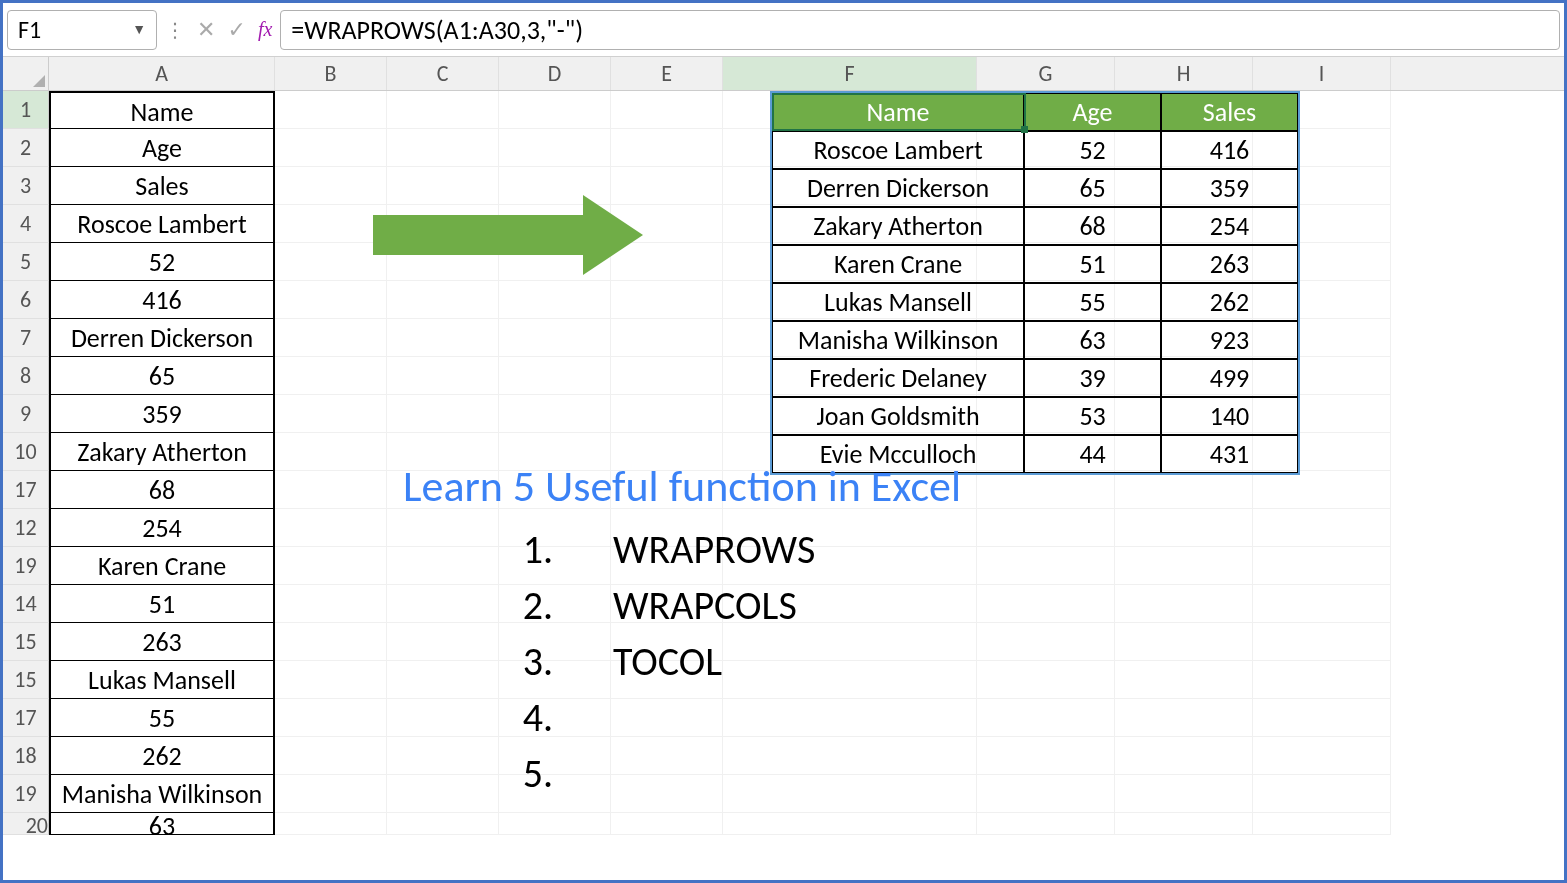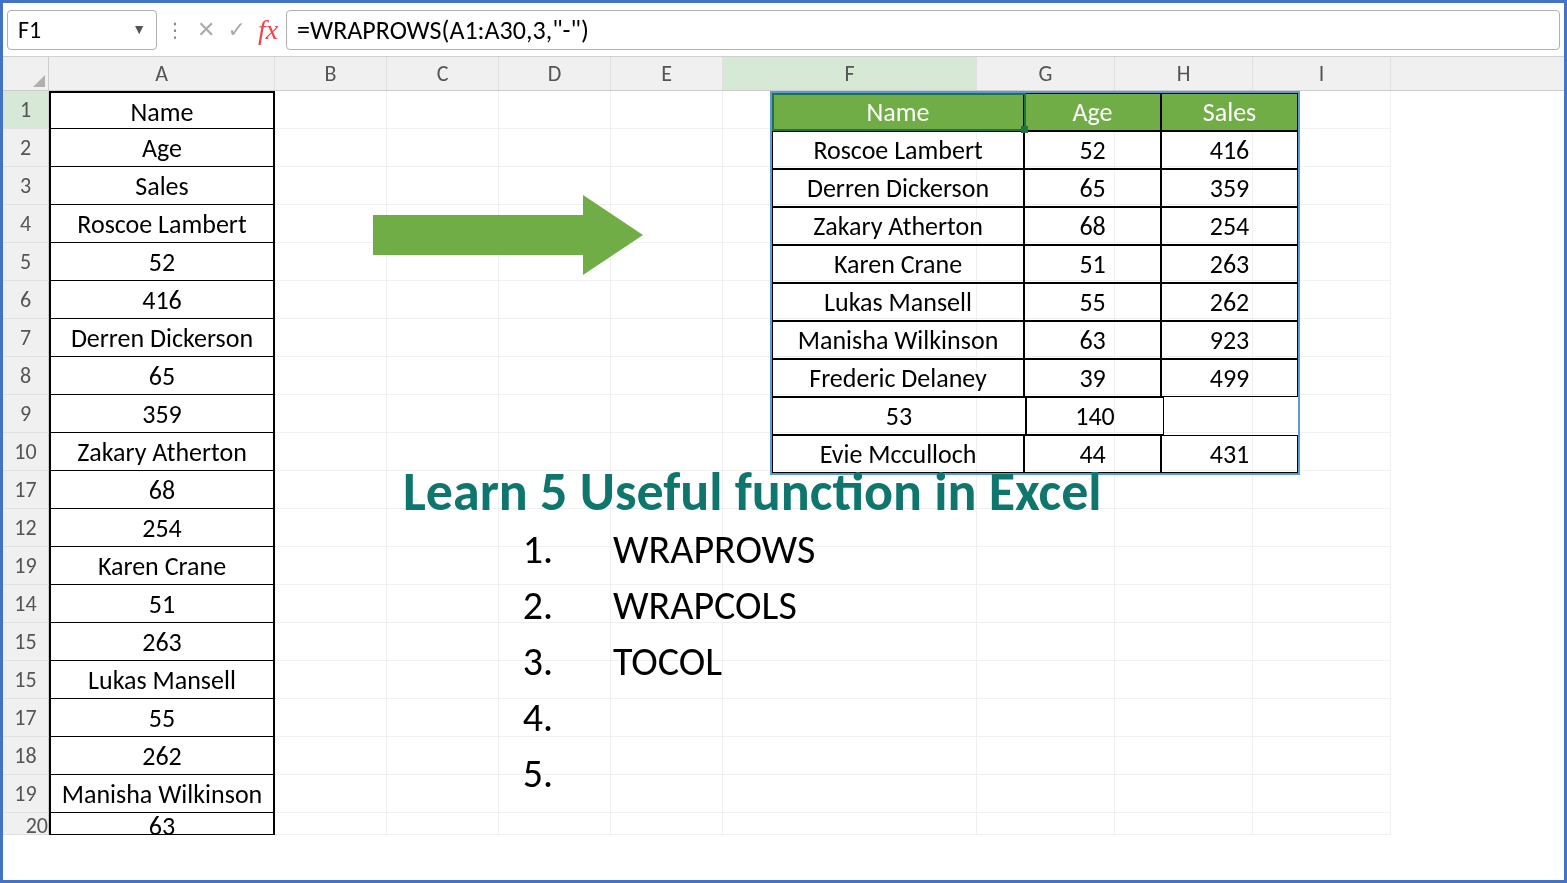--- a/index.html
+++ b/index.html
@@ -42,22 +42,22 @@
     display: flex;
     align-items: center;
     gap: 12px;
     color: #888;
   }
   .fx-tools .vdots { font-size: 20px; }
   .fx-tools .xmark, .fx-tools .check { font-size: 22px; color: #aaa; }
   .fx-label {
     font-style: italic;
     font-family: "Times New Roman", serif;
-    font-size: 28px;
-    color: #ef4444;
+    font-size: 20px;
+    color: #a21caf;
   }
   .formula-input {
     flex: 1;
     height: 40px;
     border: 1px solid #b0b0b0;
     border-radius: 4px;
     font-size: 26px;
     padding: 4px 10px;
     display: flex;
     align-items: center;
@@ -199,23 +199,23 @@
     border-top: 40px solid transparent;
     border-bottom: 40px solid transparent;
     border-left: 60px solid #70AD47;
   }
 
   
   .headline {
     position: absolute;
     left: 400px;
     top: 402px;
-    font-size: 54px;
-    font-weight: bold;
-    color: #0f766e;
+    font-size: 44px;
+    font-weight: normal;
+    color: #3b82f6;
     white-space: nowrap;
   }
   .fnlist {
     position: absolute;
     left: 500px;
     top: 465px;
     font-size: 40px;
     color: #000;
   }
   .fnlist .item { display:flex; gap: 60px; line-height: 1.4; }
@@ -534,20 +534,21 @@
           <div class="oc">Manisha Wilkinson</div>
           <div class="oc">63</div>
           <div class="oc">923</div>
         </div>
         <div class="orow">
           <div class="oc">Frederic Delaney</div>
           <div class="oc">39</div>
           <div class="oc">499</div>
         </div>
         <div class="orow">
+          <div class="oc">Joan Goldsmith</div>
           <div class="oc">53</div>
           <div class="oc">140</div>
         </div>
         <div class="orow">
           <div class="oc">Evie Mcculloch</div>
           <div class="oc">44</div>
           <div class="oc">431</div>
         </div>
       </div>
   </div>

